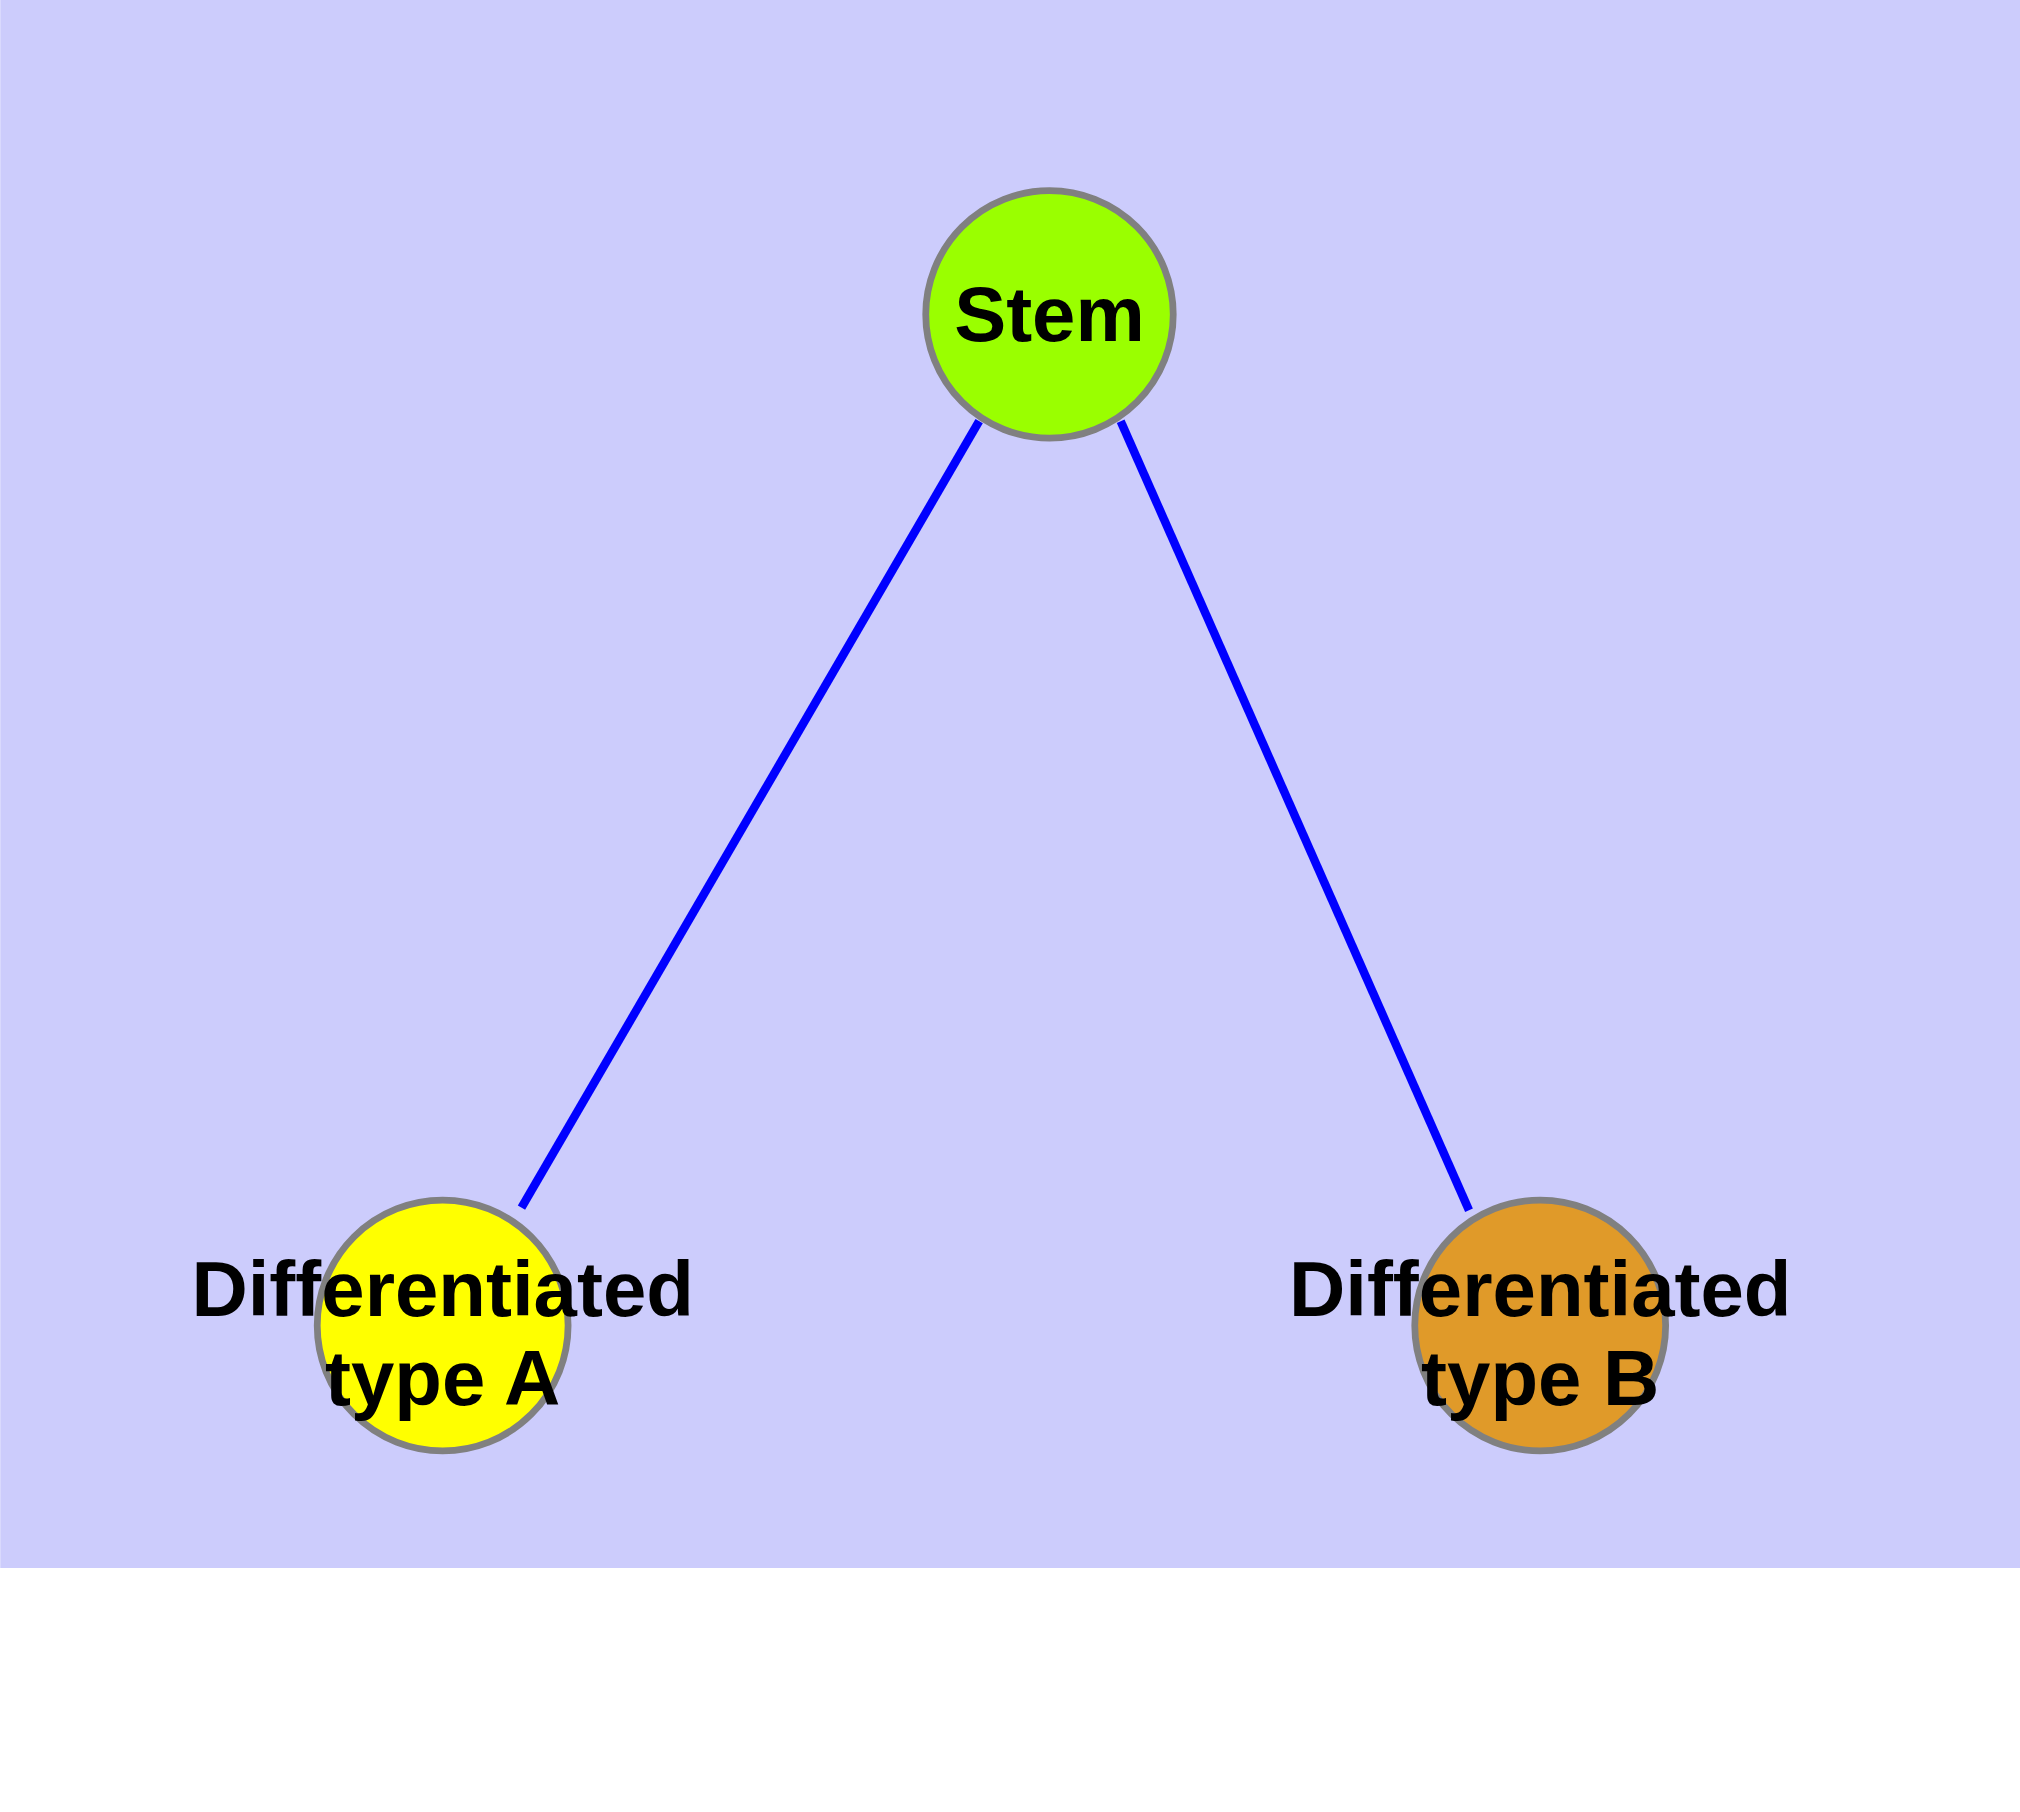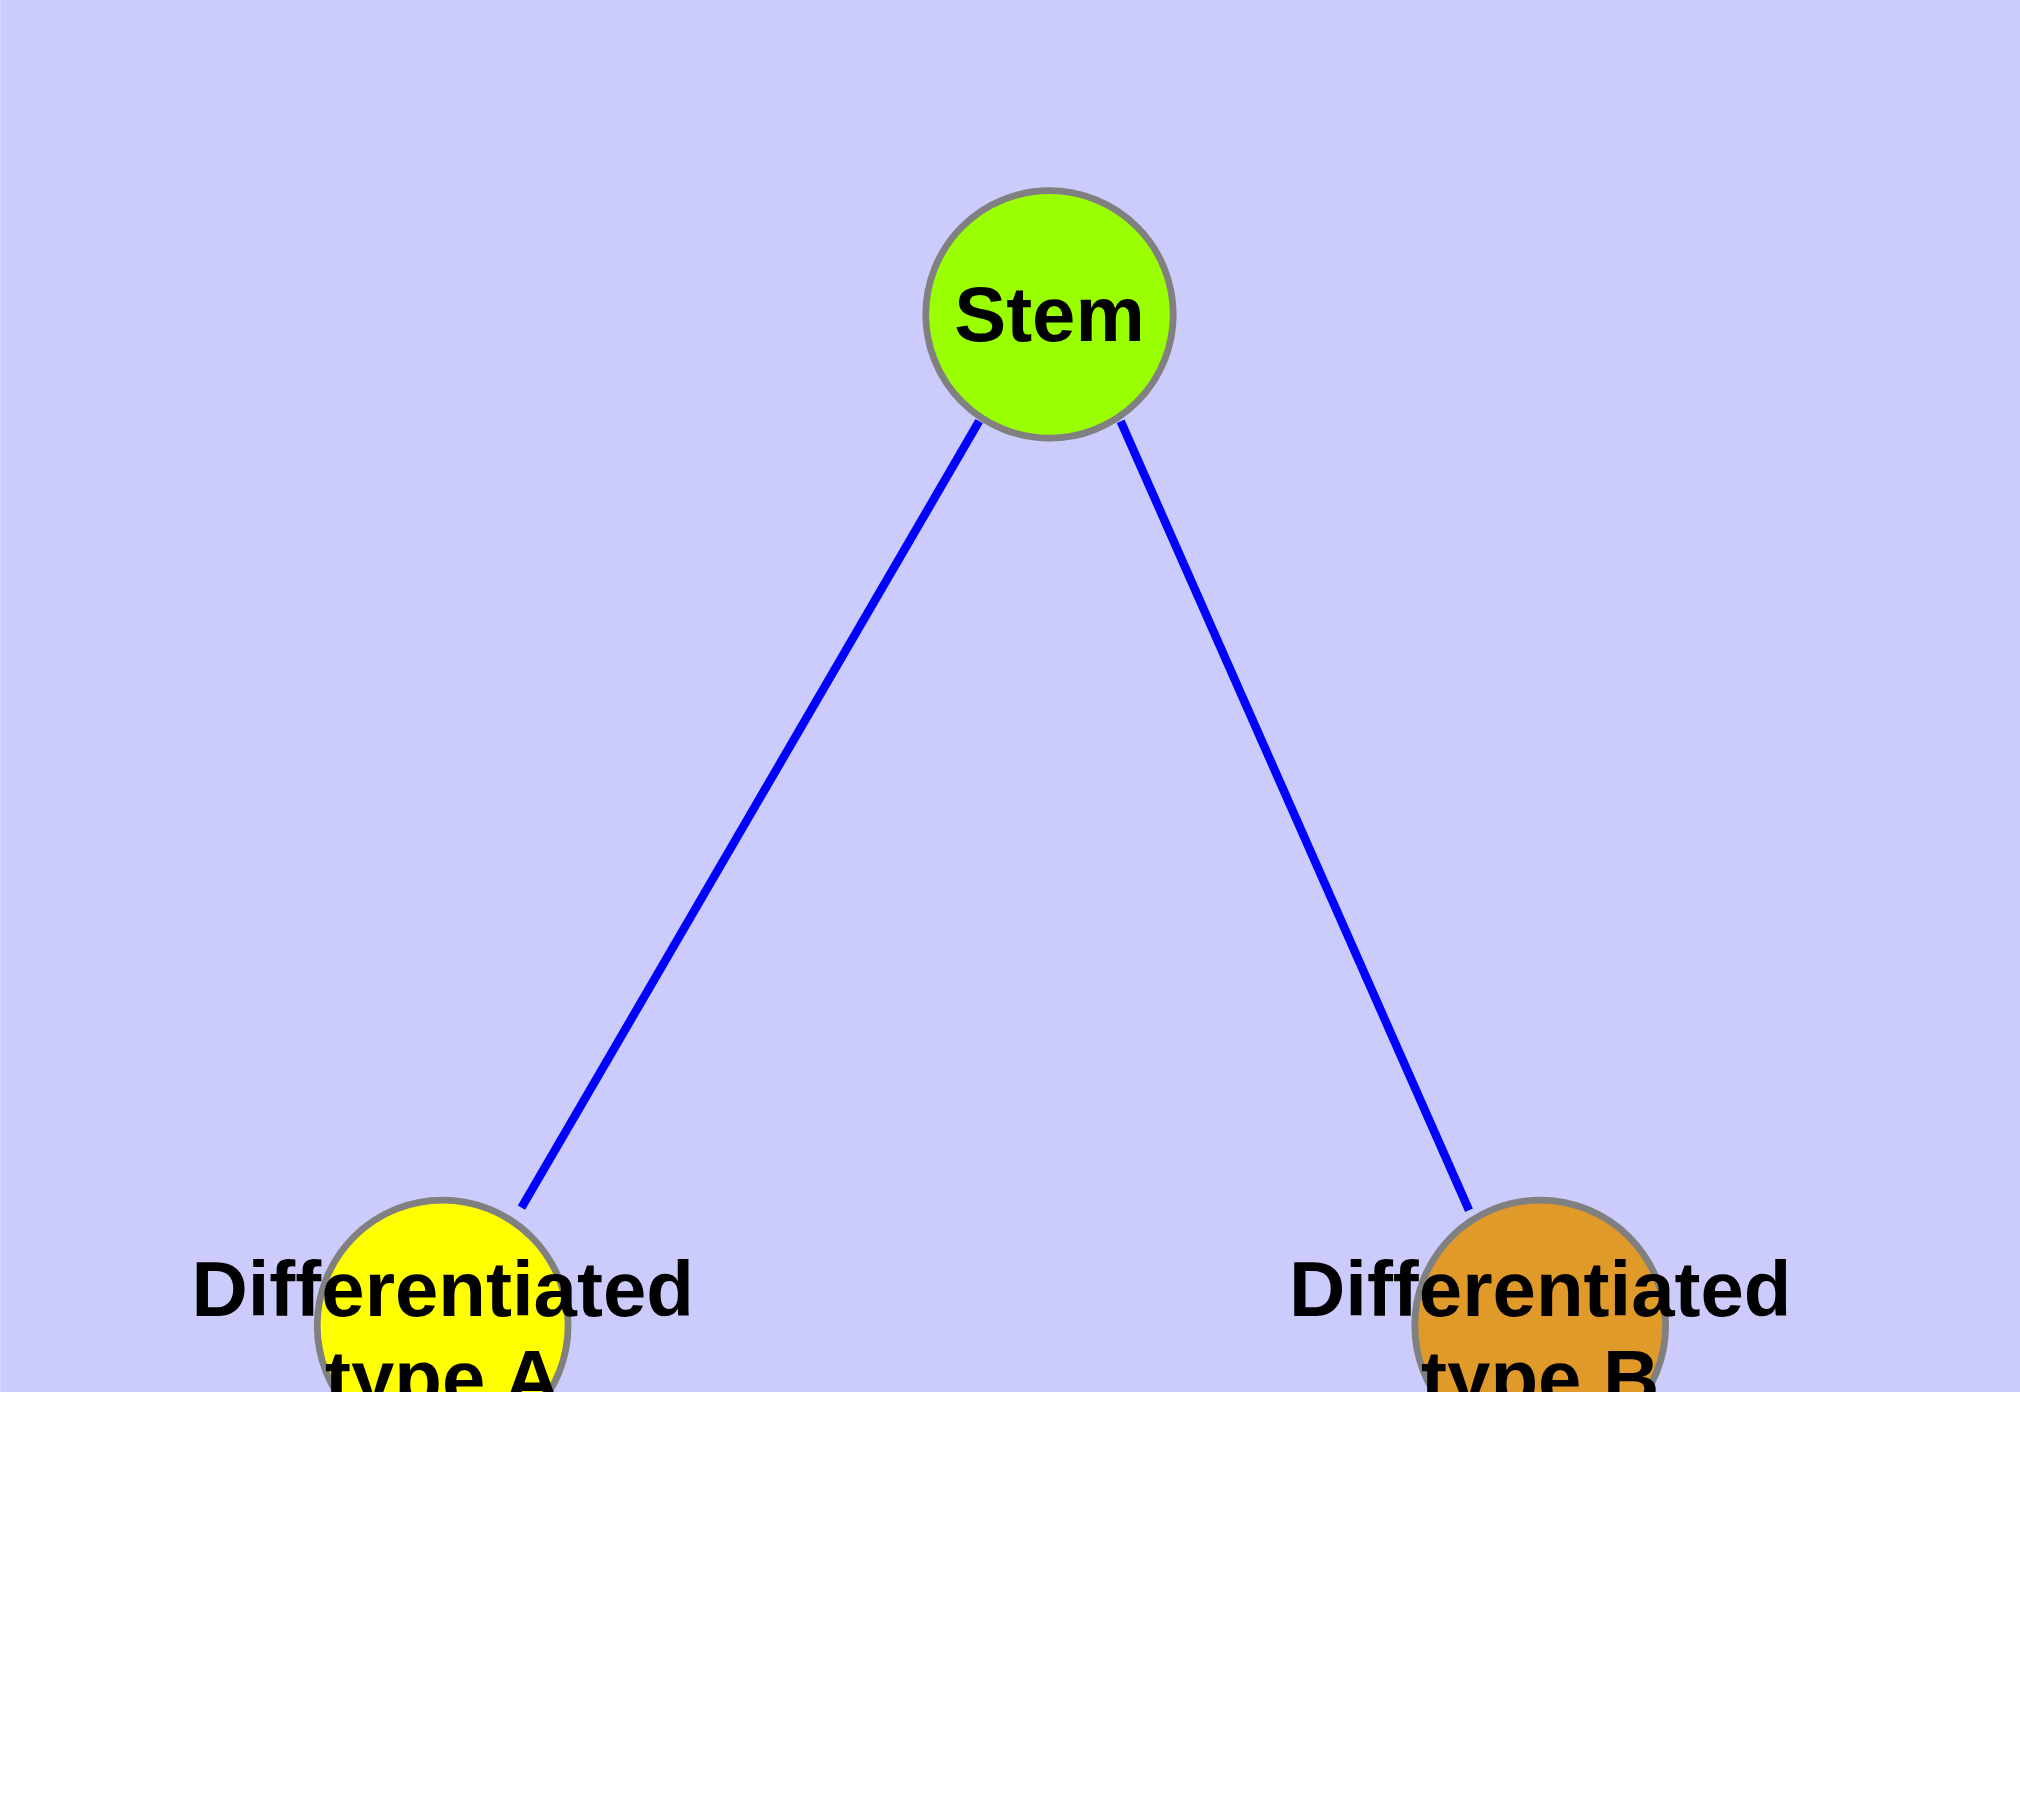--- a/index.html
+++ b/index.html
@@ -4,21 +4,21 @@
 <title>Cell Differentiation Graph</title>
 <style>
   html, body {
     margin: 0;
     padding: 0;
     background: #ffffff;
   }
   #canvas {
     position: relative;
     width: 2021px;
-    height: 1392px;
+    height: 1568px;
     overflow: hidden;
     font-family: "Liberation Sans", sans-serif;
   }
   #graph-svg {
     position: absolute;
     top: 0;
     left: 0;
     width: 2021px;
     height: 1812px;
     display: block;

